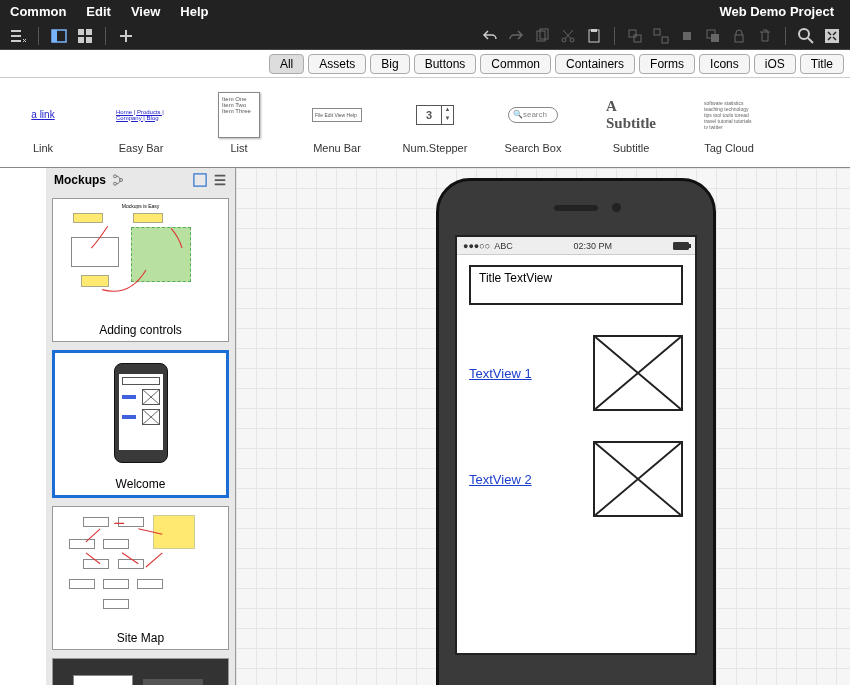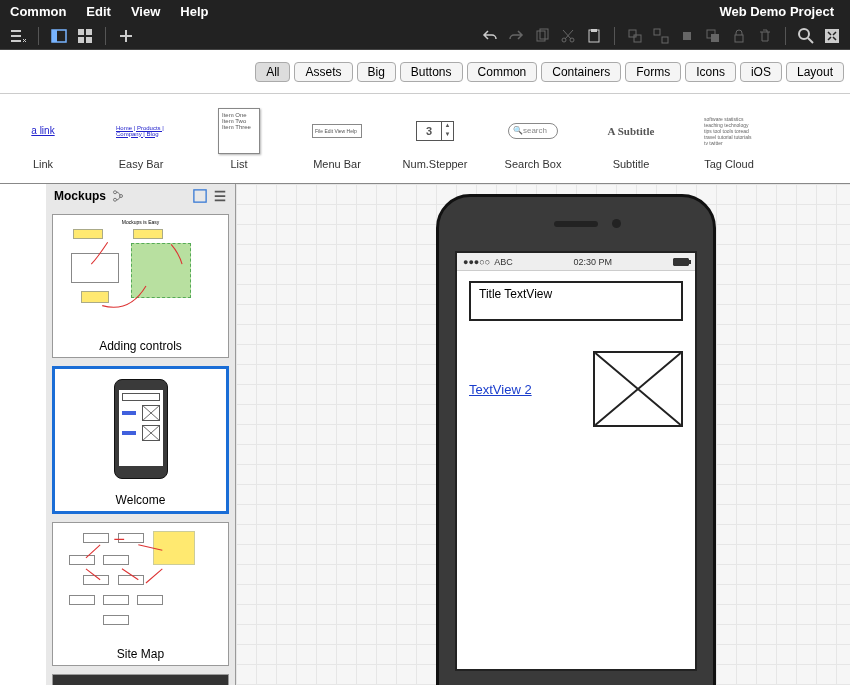--- a/index.html
+++ b/index.html
@@ -9,39 +9,39 @@
 .menubar-left { display: flex; }
 .menubar-item { padding: 0 10px; cursor: pointer; font-weight: bold; }
 .menubar-title { margin-left: auto; padding-right: 16px; font-weight: bold; }
 
 .toolbar { background: #222; height: 28px; display: flex; align-items: center; padding: 0 8px; gap: 6px; border-bottom: 1px solid #444; }
 .tool-icon { width: 20px; height: 20px; display: flex; align-items: center; justify-content: center; color: #ccc; cursor: pointer; }
 .tool-icon svg { width: 16px; height: 16px; }
 .tool-sep { width: 1px; height: 18px; background: #555; margin: 0 4px; }
 .toolbar-right { margin-left: auto; display: flex; gap: 6px; align-items: center; }
 
-.filter-bar { background: #fff; height: 44px; display: flex; align-items: center; justify-content: flex-end; padding: 0 6px; gap: 4px; border-bottom: 1px solid #ccc; }
+.filter-bar { background: #fff; height: 28px; display: flex; align-items: center; justify-content: flex-end; padding: 0 6px; gap: 4px; border-bottom: 1px solid #ccc; }
 .filter-btn { background: #f5f5f5; border: 1px solid #aaa; border-radius: 4px; padding: 2px 10px; font-size: 12px; cursor: pointer; }
 .filter-btn.active { background: #ddd; }
 
 .gallery { background: #fff; height: 90px; display: flex; align-items: center; padding: 4px 8px; gap: 28px; border-bottom: 1px solid #888; overflow: hidden; position: relative; }
 .gallery-item { display: flex; flex-direction: column; align-items: center; gap: 4px; cursor: pointer; min-width: 70px; }
 .gallery-preview { width: 50px; height: 46px; display: flex; align-items: center; justify-content: center; font-size: 9px; color: #555; }
 .gallery-label { font-size: 11px; color: #333; }
 .link-preview { color: #2020cc; text-decoration: underline; font-size: 10px; }
 .linkbar-preview { font-size: 6px; color: #2020cc; text-decoration: underline; }
 .list-preview { border: 1px solid #888; width: 42px; height: 46px; padding: 3px; font-size: 6px; text-align: left; box-shadow: 1px 1px 2px rgba(0,0,0,0.3); }
 .menu-preview { border: 1px solid #888; width: 42px; height: 44px; font-size: 5px; padding: 2px; text-align: left; }
 .menubar-preview { border: 1px solid #888; width: 60px; height: 14px; font-size: 5px; display: flex; align-items: center; padding: 0 2px; }
 .stepper-preview { border: 1px solid #555; width: 38px; height: 20px; display: flex; }
 .stepper-preview .num { flex: 1; display: flex; align-items: center; justify-content: center; font-size: 11px; font-weight: bold; }
 .stepper-preview .arrows { width: 12px; border-left: 1px solid #555; display: flex; flex-direction: column; }
 .stepper-preview .arrows div { flex: 1; font-size: 6px; text-align: center; }
 .search-preview { border: 1px solid #888; border-radius: 9px; width: 56px; height: 16px; display: flex; align-items: center; padding: 0 4px; font-size: 8px; color: #888; }
-.subtitle-preview { font-size: 11px; font-weight: bold; font-family: Georgia, serif; text-align: right; }
+.subtitle-preview { font-size: 15px; font-weight: bold; font-family: Georgia, serif; }
 .tagcloud-preview { font-size: 5px; width: 56px; line-height: 1.2; color: #666; }
 
 .main { display: flex; height: 527px; padding-left: 46px; }
 
 .sidebar { width: 190px; background: #e8e8e8; border-right: 1px solid #999; display: flex; flex-direction: column; }
 .sidebar-header { height: 24px; display: flex; align-items: center; padding: 0 8px; font-size: 12px; font-weight: bold; gap: 6px; }
 .sidebar-header-icons { margin-left: auto; display: flex; gap: 6px; }
 .sidebar-header-icons svg { width: 14px; height: 14px; cursor: pointer; }
 .mockups-list { flex: 1; overflow-y: auto; padding: 6px; display: flex; flex-direction: column; gap: 8px; }
 .mockup-thumb { background: #fff; border: 1px solid #999; display: flex; flex-direction: column; cursor: pointer; }
@@ -211,21 +211,21 @@
 <div class="filter-bar">
   <button class="filter-btn active">All</button>
   <button class="filter-btn">Assets</button>
   <button class="filter-btn">Big</button>
   <button class="filter-btn">Buttons</button>
   <button class="filter-btn">Common</button>
   <button class="filter-btn">Containers</button>
   <button class="filter-btn">Forms</button>
   <button class="filter-btn">Icons</button>
   <button class="filter-btn">iOS</button>
-  <button class="filter-btn">Layout</button>
+  <button class="filter-btn">Title</button>
 </div>
 
 <div class="gallery">
   <div class="gallery-item">
     <div class="gallery-preview">
         <span class="link-preview">a link</span>
       </div>
     <div class="gallery-label">Link</div>
   </div>
   <div class="gallery-item">
@@ -377,20 +377,26 @@
           <div class="status-bar">
             <span>●●●○○</span>
             <span style="margin-left:4px;">ABC</span>
             <span class="status-time">02:30 PM</span>
             <div class="battery">
                 <div class="battery-fill"></div>
               </div>
           </div>
           <div class="title-textview">Title TextView</div>
           <div class="row-item">
+            <span class="row-link">TextView 1</span>
+            <div class="placeholder-box"><svg viewBox="0 0 90 76">
+                  <path d="M0 0L90 76M90 0L0 76" stroke="#222" stroke-width="2"></path>
+                </svg></div>
+          </div>
+          <div class="row-item">
             <span class="row-link">TextView 2</span>
             <div class="placeholder-box"><svg viewBox="0 0 90 76">
                   <path d="M0 0L90 76M90 0L0 76" stroke="#222" stroke-width="2"></path>
                 </svg></div>
           </div>
         </div>
       </div>
     </div>
   </div>
 </div>

